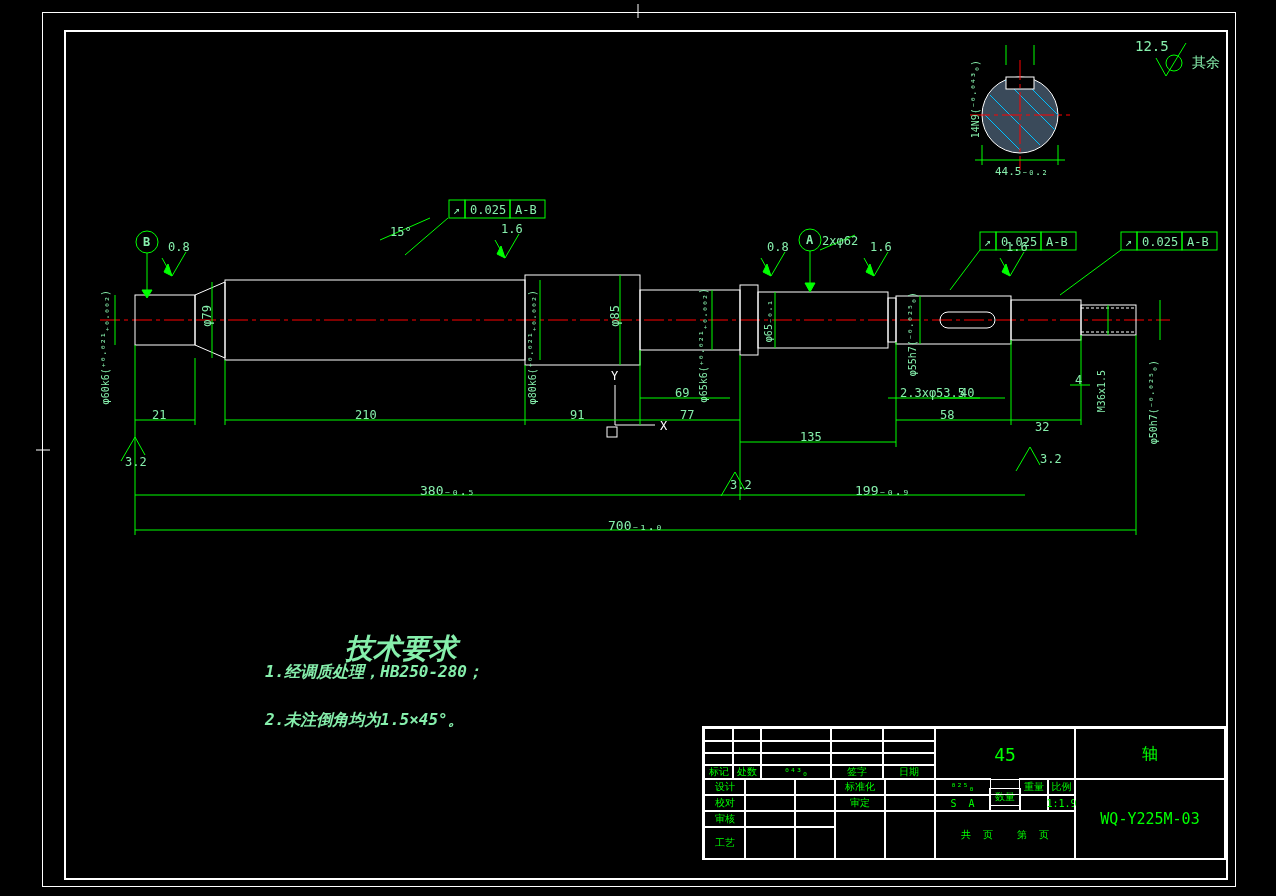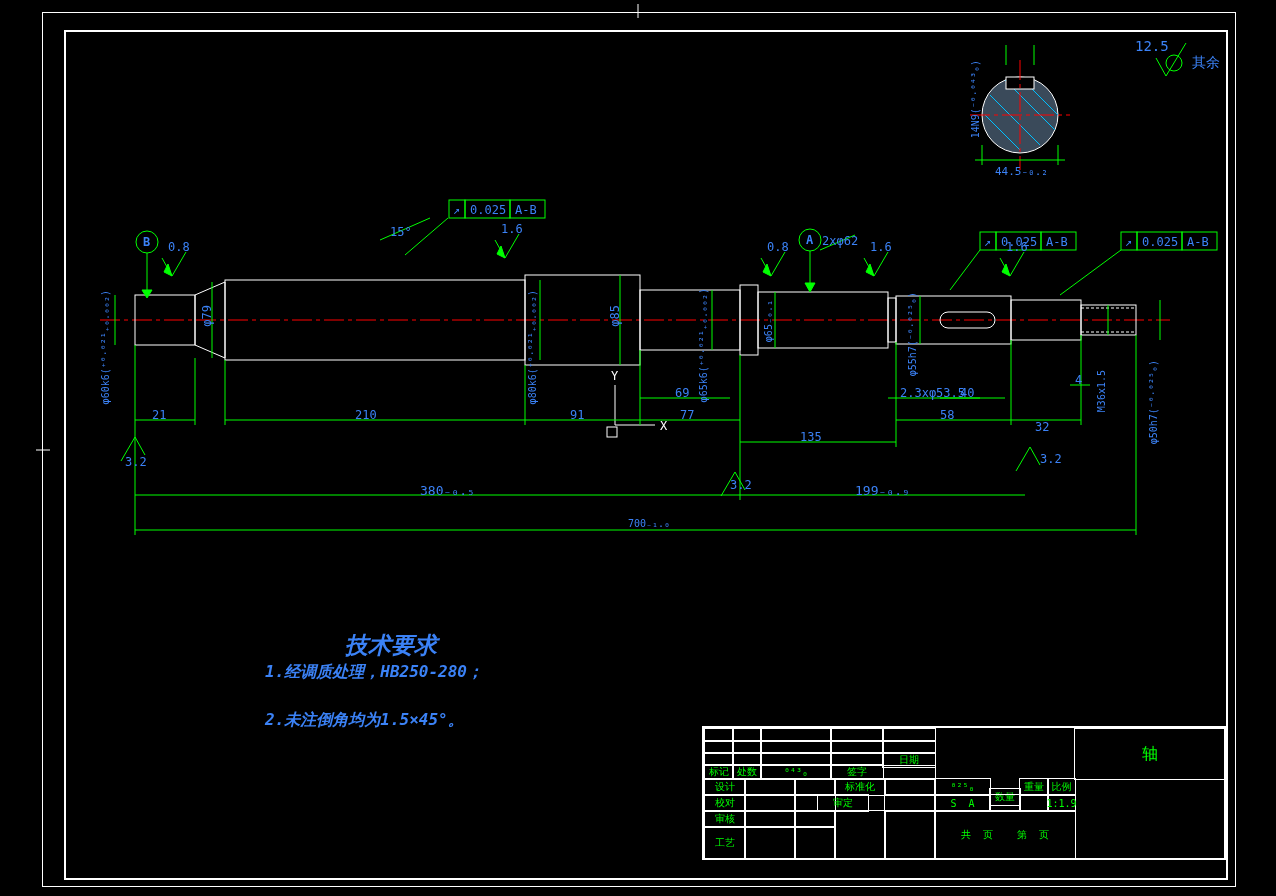--- a/index.html
+++ b/index.html
@@ -18,29 +18,29 @@
   .frame-inner {
     position: absolute;
     border: 2px solid #fff;
   }
   .red-line { stroke: #ff0000; stroke-width: 1; stroke-dasharray: 20 4 4 4; }
   .green-line { stroke: #00ff00; stroke-width: 1; fill: none; }
   .white-line { stroke: #fff; stroke-width: 1; fill: none; }
   .label {
     position: absolute;
     font-size: 12px;
-    color: #3b82f6;
+    color: #86efac;
     white-space: nowrap;
   }
   .label-v {
     writing-mode: vertical-rl;
     transform: rotate(180deg);
   }
   .tech-title {
-    font-size: 23px;
+    font-size: 28px;
     font-style: italic;
     font-weight: bold;
   }
   .tech-item {
     font-size: 16px;
     font-style: italic;
     font-weight: bold;
   }
   .title-block {
     position: absolute;
@@ -272,21 +272,21 @@
 <div class="label" style="left:515px;top:203px">A-B</div>
 
 <div class="label" style="left:984px;top:235px">↗</div>
 <div class="label" style="left:1001px;top:235px">0.025</div>
 <div class="label" style="left:1046px;top:235px">A-B</div>
 
 <div class="label" style="left:1125px;top:235px">↗</div>
 <div class="label" style="left:1142px;top:235px">0.025</div>
 <div class="label" style="left:1187px;top:235px">A-B</div>
 
-<div class="label" style="left:628px;top:518px;font-size:10px">700₋₁.₀</div>
+<div class="label" style="left:608px;top:518px;font-size:13px">700₋₁.₀</div>
 <div class="label" style="left:420px;top:483px;font-size:13px">380₋₀.₅</div>
 <div class="label" style="left:855px;top:483px;font-size:13px">199₋₀.₉</div>
 <div class="label" style="left:355px;top:408px">210</div>
 <div class="label" style="left:570px;top:408px">91</div>
 <div class="label" style="left:680px;top:408px">77</div>
 <div class="label" style="left:675px;top:386px">69</div>
 <div class="label" style="left:800px;top:430px">135</div>
 <div class="label" style="left:152px;top:408px">21</div>
 <div class="label" style="left:940px;top:408px">58</div>
 <div class="label" style="left:960px;top:386px">40</div>
@@ -329,40 +329,41 @@
   <div class="tb-cell" style="left:178px;top:12px;width:52px;height:12px"></div>
   <div class="tb-cell" style="left:0;top:24px;width:28px;height:12px"></div>
   <div class="tb-cell" style="left:28px;top:24px;width:28px;height:12px"></div>
   <div class="tb-cell" style="left:56px;top:24px;width:70px;height:12px"></div>
   <div class="tb-cell" style="left:126px;top:24px;width:52px;height:12px"></div>
   <div class="tb-cell" style="left:178px;top:24px;width:52px;height:12px"></div>
   <div class="tb-cell" style="left:0;top:36px;width:28px;height:14px">标记</div>
   <div class="tb-cell" style="left:28px;top:36px;width:28px;height:14px">处数</div>
   <div class="tb-cell" style="left:56px;top:36px;width:70px;height:14px">⁰⁴³₀</div>
   <div class="tb-cell" style="left:126px;top:36px;width:52px;height:14px">签字</div>
-  <div class="tb-cell" style="left:178px;top:24px;width:52px;height:14px">日期</div>
-
+  <div class="tb-cell" style="left:178px;top:36px;width:52px;height:14px">日期</div>
+
+  <div class="tb-cell" style="left:230px;top:0;width:140px;height:50px;font-size:18px">45</div>
 
   <div class="tb-cell" style="left:370px;top:0;width:150px;height:50px;font-size:16px">轴</div>
 
   <div class="tb-cell" style="left:0;top:50px;width:40px;height:16px">设计</div>
   <div class="tb-cell" style="left:0;top:66px;width:40px;height:16px">校对</div>
   <div class="tb-cell" style="left:0;top:82px;width:40px;height:16px">审核</div>
   <div class="tb-cell" style="left:0;top:98px;width:40px;height:32px">工艺</div>
   <div class="tb-cell" style="left:40px;top:50px;width:50px;height:16px"></div>
   <div class="tb-cell" style="left:40px;top:66px;width:50px;height:16px"></div>
   <div class="tb-cell" style="left:40px;top:82px;width:50px;height:16px"></div>
   <div class="tb-cell" style="left:40px;top:98px;width:50px;height:32px"></div>
   <div class="tb-cell" style="left:90px;top:50px;width:40px;height:16px"></div>
   <div class="tb-cell" style="left:90px;top:66px;width:40px;height:16px"></div>
   <div class="tb-cell" style="left:90px;top:82px;width:40px;height:16px"></div>
   <div class="tb-cell" style="left:90px;top:98px;width:40px;height:32px"></div>
 
   <div class="tb-cell" style="left:130px;top:50px;width:50px;height:16px">标准化</div>
-  <div class="tb-cell" style="left:113px;top:66px;width:50px;height:16px">审定</div>
+  <div class="tb-cell" style="left:130px;top:66px;width:50px;height:16px">审定</div>
   <div class="tb-cell" style="left:130px;top:82px;width:50px;height:48px"></div>
   <div class="tb-cell" style="left:180px;top:50px;width:50px;height:16px"></div>
   <div class="tb-cell" style="left:180px;top:66px;width:50px;height:16px"></div>
   <div class="tb-cell" style="left:180px;top:82px;width:50px;height:48px"></div>
 
   <div class="tb-cell" style="left:230px;top:50px;width:55px;height:16px">⁰²⁵₀</div>
   <div class="tb-cell" style="left:285px;top:60px;width:30px;height:16px">数量</div>
   <div class="tb-cell" style="left:315px;top:50px;width:28px;height:16px">重量</div>
   <div class="tb-cell" style="left:343px;top:50px;width:27px;height:16px">比例</div>
 
@@ -373,13 +374,14 @@
   <div class="tb-cell" style="left:315px;top:66px;width:28px;height:16px"></div>
   <div class="tb-cell" style="left:343px;top:66px;width:27px;height:16px;color:#00ff00">1:1.9</div>
 
   <div class="tb-cell" style="left:230px;top:82px;width:140px;height:48px">
     <span>共</span>&nbsp;&nbsp;
     <span>页</span>&nbsp;&nbsp;&nbsp;&nbsp;
     <span>第</span>&nbsp;&nbsp;
     <span>页</span>
   </div>
 
+  <div class="tb-cell" style="left:370px;top:50px;width:150px;height:80px;font-size:15px">WQ-Y225M-03</div>
 </div>
 
 </body></html>

